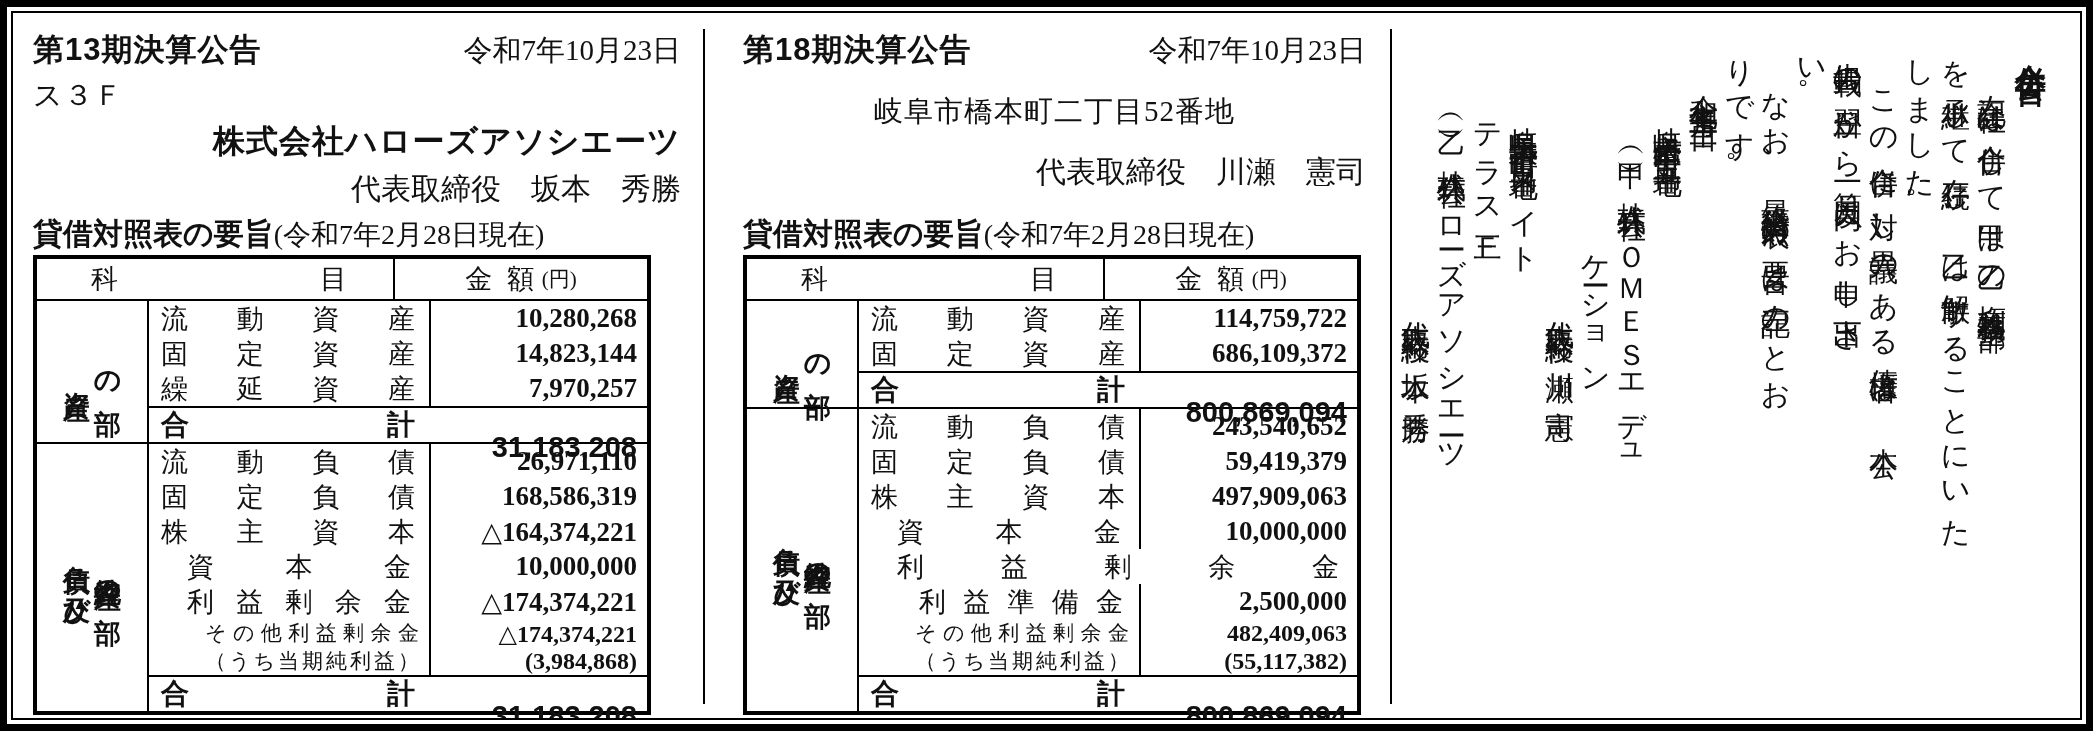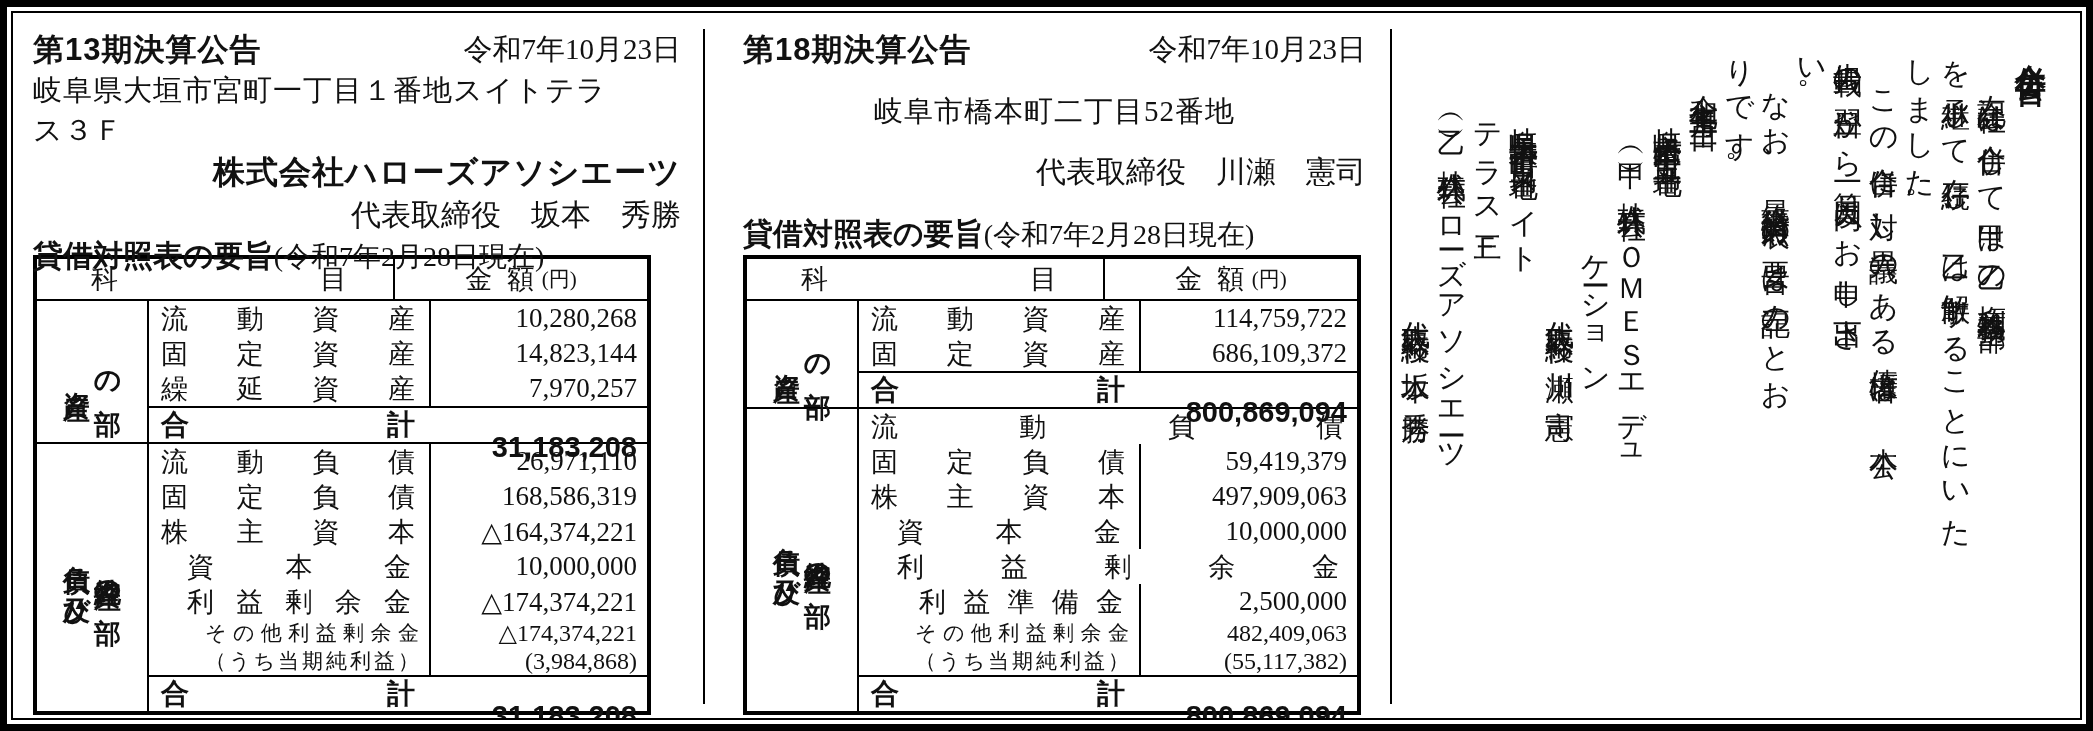--- a/index.html
+++ b/index.html
@@ -15,21 +15,21 @@
   .vdivider{position:absolute;top:16px;bottom:14px;width:2px;background:#000;}
   .div1{left:690px;} .div2{left:1377px;}
   .col{height:100%;box-sizing:border-box;}
   .col-left{width:690px;padding:10px 22px 0 20px;}
   .col-mid{width:687px;padding:10px 24px 0 40px;}
   .col-right{flex:1;padding:26px 16px 10px 8px;}
   .sans{font-family:"Liberation Sans","DejaVu Sans",sans-serif;font-weight:700;}
 
   
   .sec-header{height:232px;display:flex;flex-direction:column;justify-content:space-between;padding-top:6px;box-sizing:border-box;}
-  .hdr-row{display:flex;justify-content:space-between;align-items:center;}
+  .hdr-row{display:flex;justify-content:space-between;align-items:flex-end;}
   .notice-title{font-size:31px;letter-spacing:1px;}
   .notice-date{font-size:29px;}
   .addr{font-size:29px;letter-spacing:1px;}
   .addr-right{text-align:center;}
   .company{font-size:32px;text-align:right;letter-spacing:1px;}
   .rep{font-size:30px;text-align:right;}
   .bs-line{font-size:30px;white-space:nowrap;}
   .bs-caption{font-size:30px;}
   .bs-asof{font-size:28px;font-family:"Liberation Serif","DejaVu Serif",serif;font-weight:400;}
 
@@ -53,21 +53,21 @@
   .tlabel .vcol{writing-mode:vertical-lr;text-orientation:upright;line-height:28px;letter-spacing:2px;}
   .trows{flex:1;display:flex;flex-direction:column;}
   .trow{display:flex;align-items:stretch;height:var(--rh);}
   .trow.rsmall{height:var(--sh);}
   .trow.rtotal{height:var(--th);border-top:2px solid #000;}
   .tname{flex:1;font-size:27px;padding:0 14px 0 12px;}
   .char-justify{display:flex;justify-content:space-between;align-items:center;}
   .tname.ind1{padding:0 18px 0 38px;}
   .tname.ind2{padding:0 16px 0 60px;}
   .tname.smalltxt{font-size:21px;padding:0 10px 0 56px;}
-  .tamount{width:218px;border-left:2px solid #000;box-sizing:border-box;font-size:27px;display:flex;align-items:center;justify-content:flex-end;padding-right:10px;}
+  .tamount{width:218px;border-left:2px solid #000;box-sizing:border-box;font-size:27px;display:flex;align-items:center;justify-content:flex-end;padding-right:10px;font-weight:bold;}
   .tamount.smalla{font-size:24px;}
   .rtotal .tname{font-weight:700;font-family:"Liberation Sans","DejaVu Sans",sans-serif;font-size:28px;}
   .rtotal .tamount{font-weight:700;font-family:"Liberation Sans","DejaVu Sans",sans-serif;font-size:29px;margin-top:39px;}
 
   
   .vtext{
     height:100%;writing-mode:vertical-rl;
     font-size:29px;letter-spacing:3.5px;
   }
   .vline{line-height:36px;white-space:nowrap;}
@@ -78,21 +78,20 @@
 
 <div class="frame">
   <div class="inner">
 
     <section class="col col-left">
       <div class="sec-header">
         <div class="hdr-row">
           <span class="notice-title sans">第13期決算公告</span>
           <span class="notice-date">令和7年10月23日</span>
         </div>
-        <div class="addr">岐阜県大垣市宮町一丁目１番地スイトテラ</div>
         <div class="addr">ス３Ｆ</div>
         <div class="company sans">株式会社ハローズアソシエーツ</div>
         <div class="rep">代表取締役　坂本　秀勝</div>
         <div class="bs-line">
           <span class="bs-caption sans">貸借対照表の要旨</span><span class="bs-asof">(令和7年2月28日現在)</span>
         </div>
       </div>
 
       <div class="bs-table">
         <div class="thead">
@@ -306,20 +305,21 @@
             <span class="vcol">純資産の部</span>
           </div>
           <div class="trows">
             <div class="trow">
               <div class="tname char-justify">
                   <span>流</span>
                   <span>動</span>
                   <span>負</span>
                   <span>債</span>
                 </div>
+              <div class="tamount">243,540,652</div>
             </div>
             <div class="trow">
               <div class="tname char-justify">
                   <span>固</span>
                   <span>定</span>
                   <span>負</span>
                   <span>債</span>
                 </div>
               <div class="tamount">59,419,379</div>
             </div>

